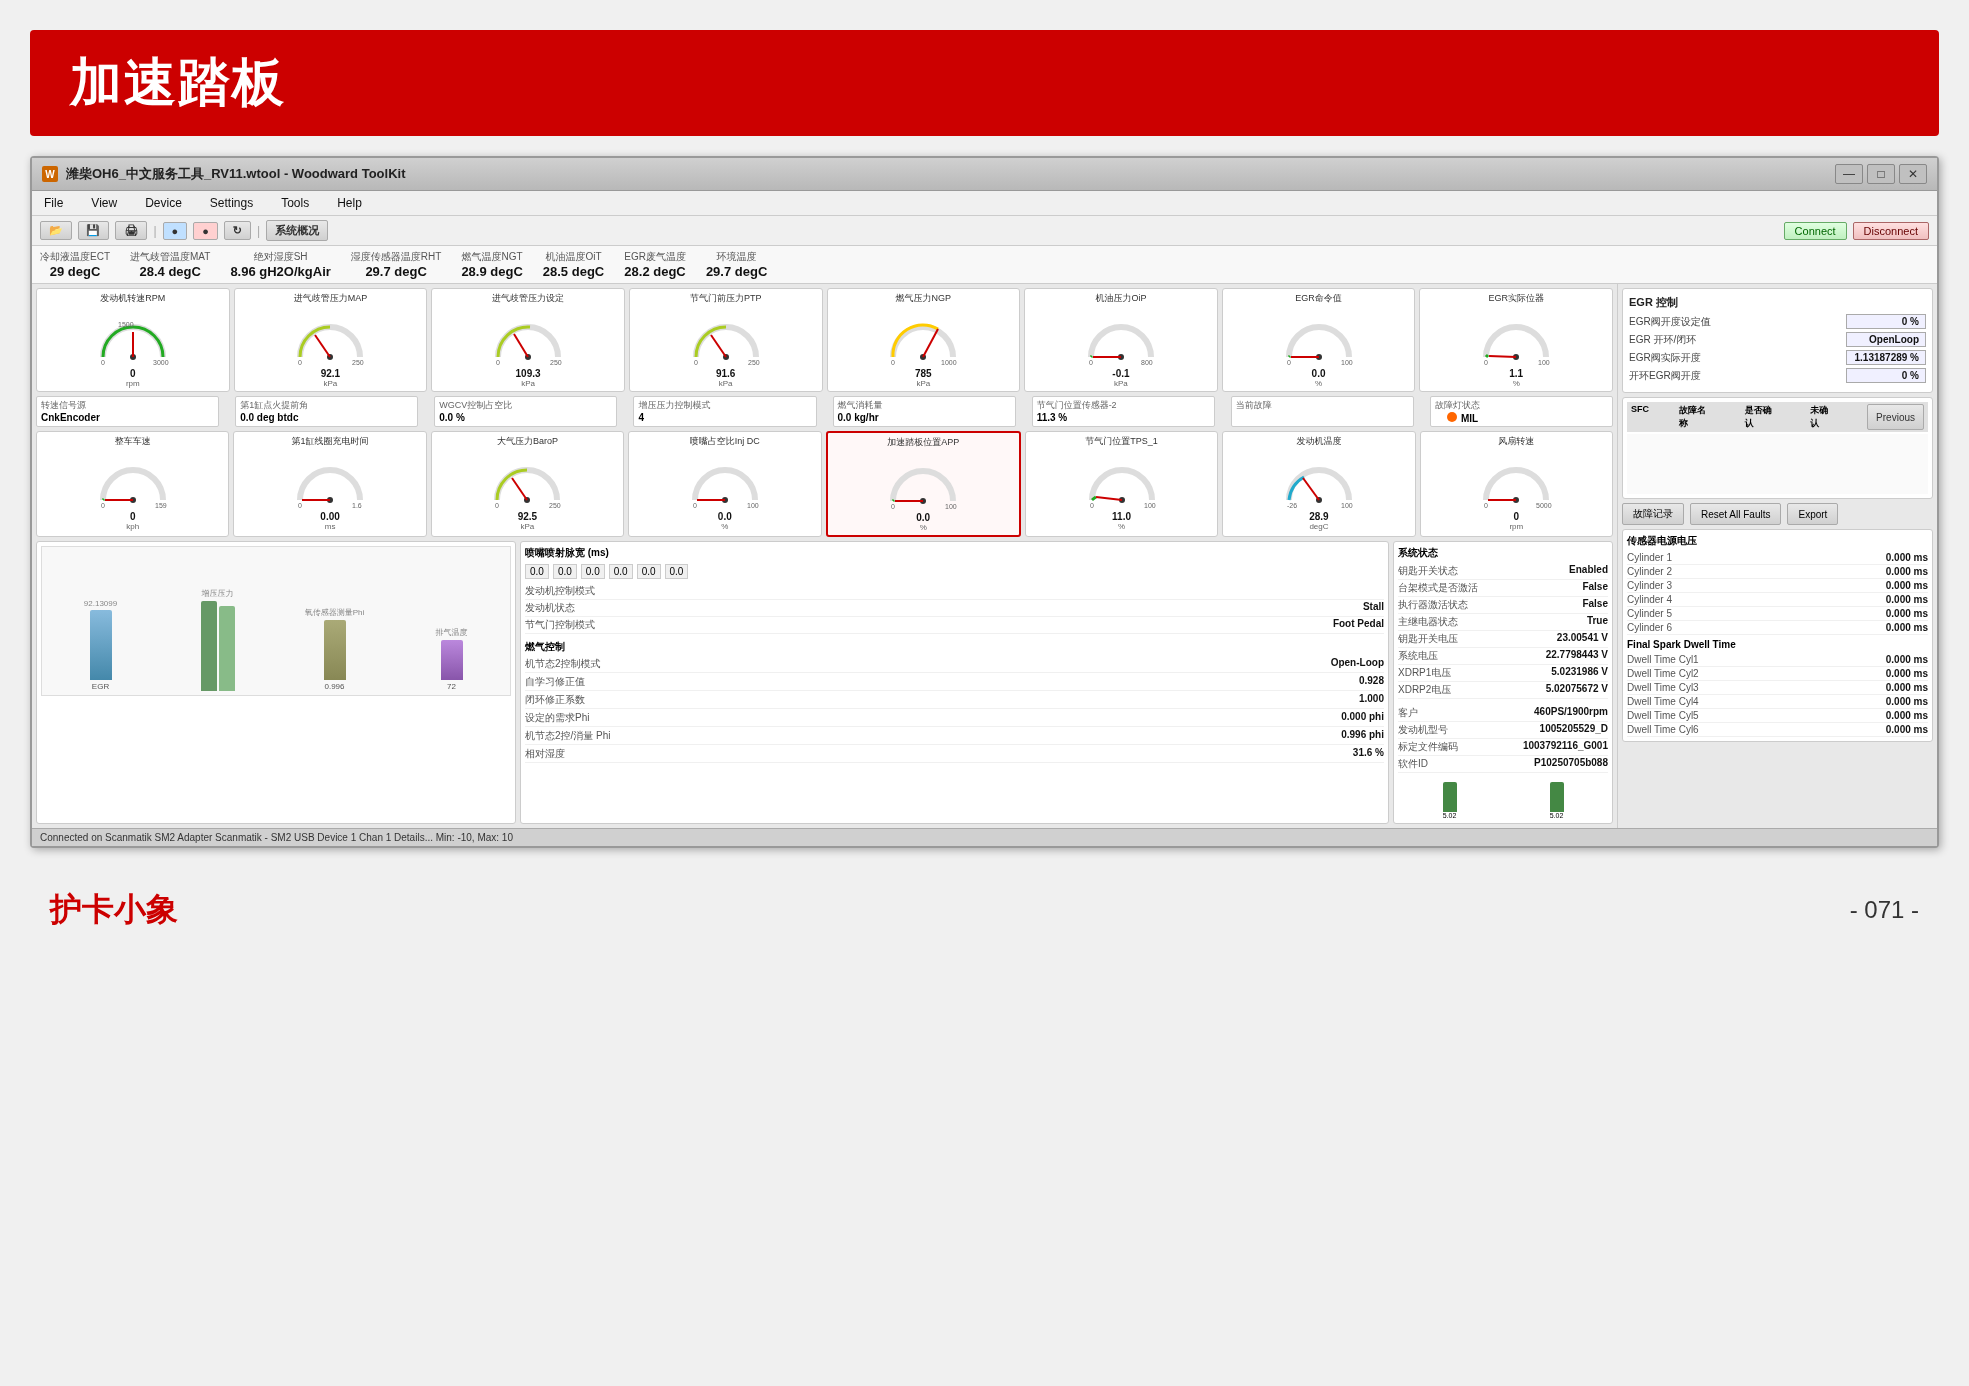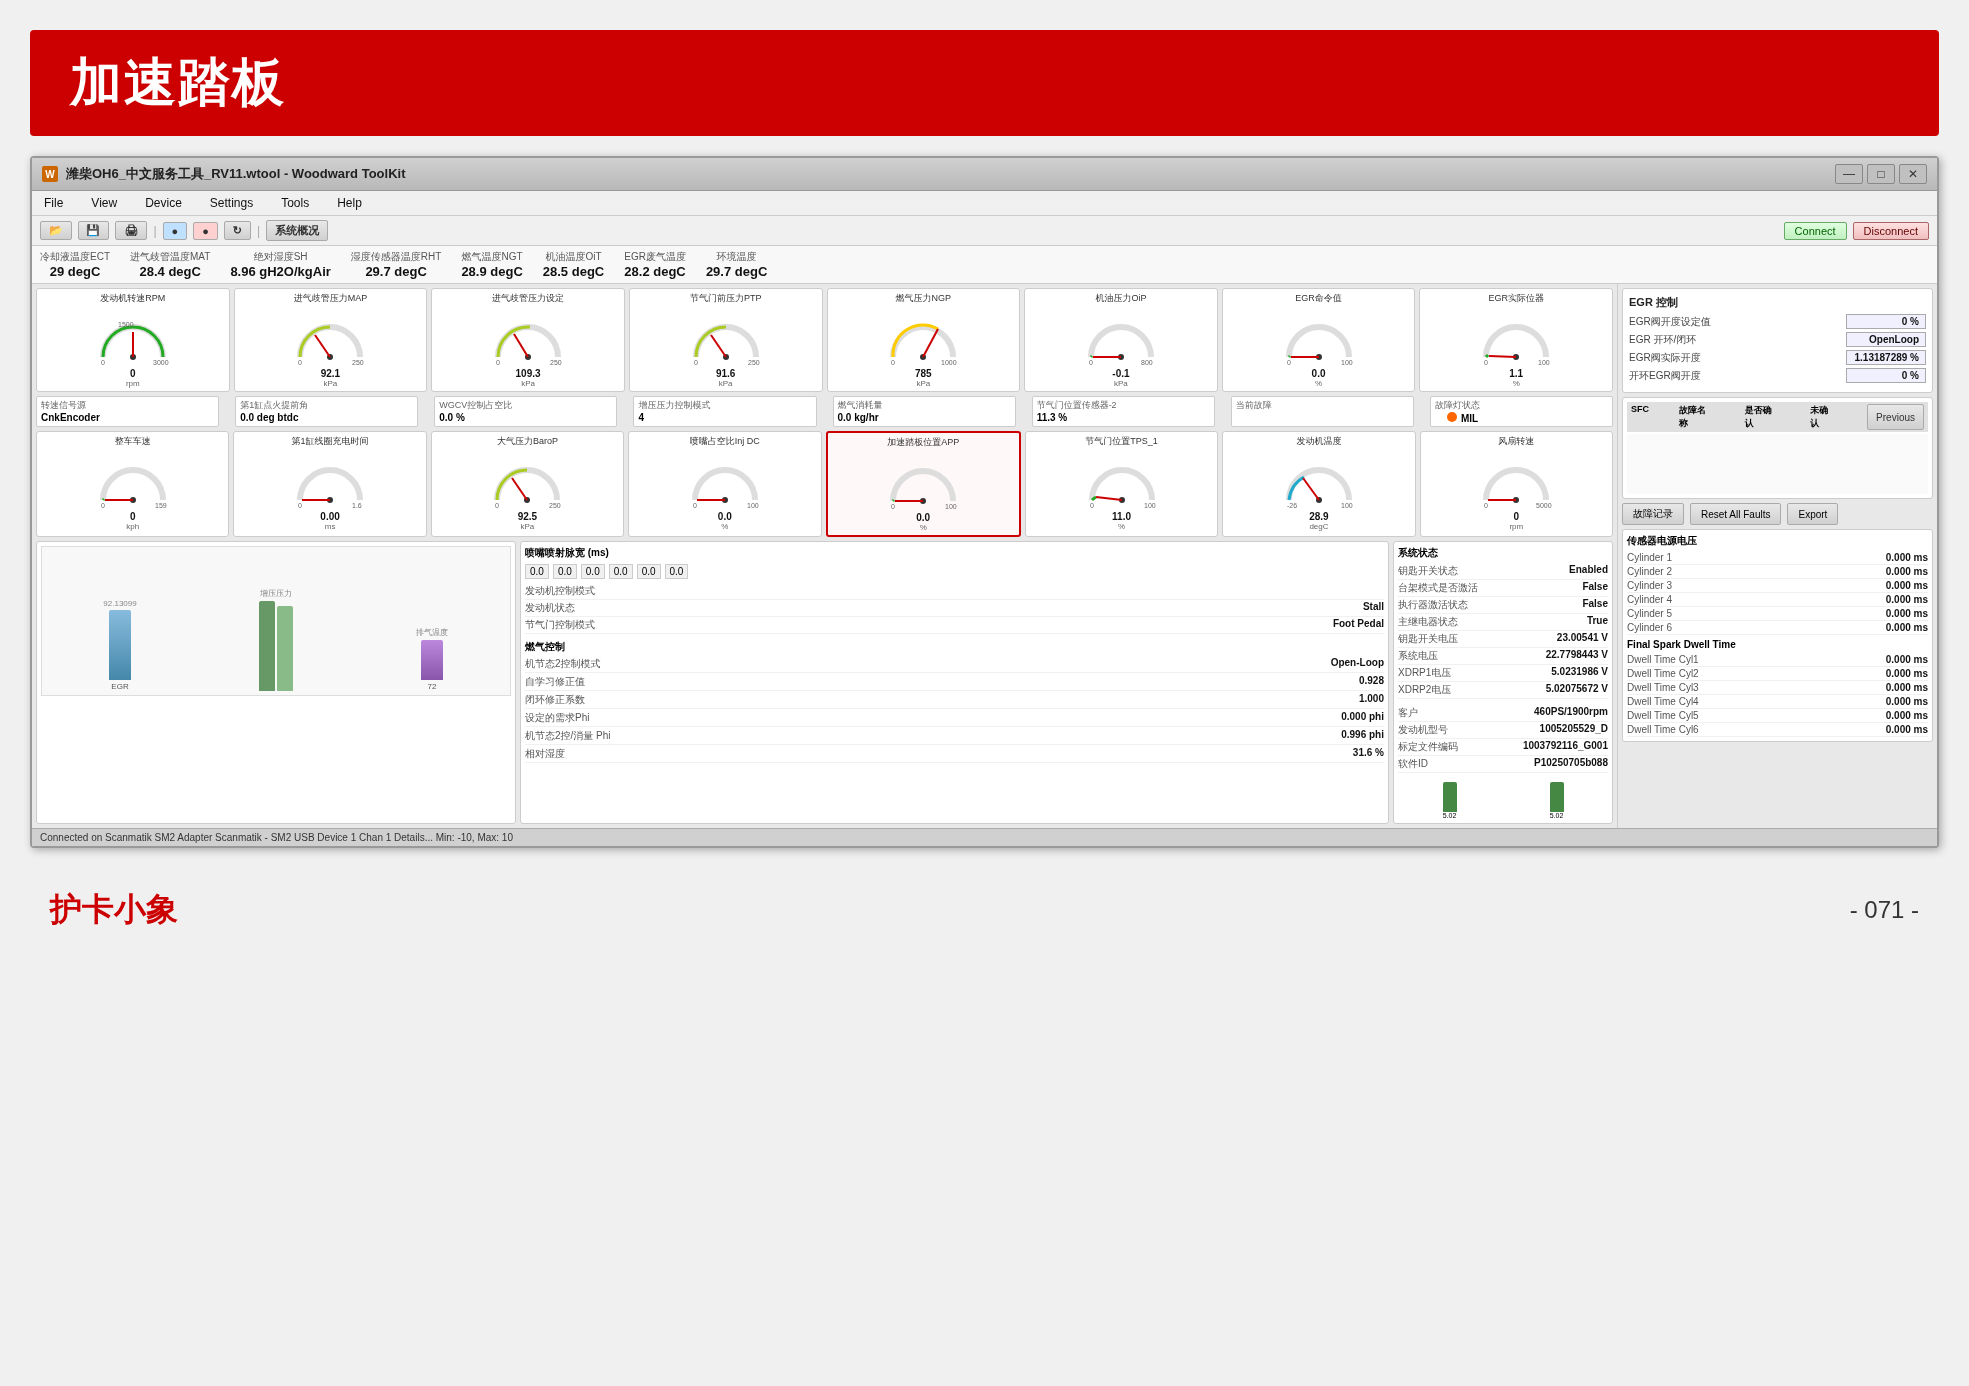--- a/index.html
+++ b/index.html
@@ -687,20 +687,25 @@
             </div>
 
             <div style="display:flex;flex-direction:column;align-items:center;justify-content:flex-end;height:100%;flex:1;">
               <span style="font-size:8px;color:#888;margin-bottom:2px;">增压压力</span>
               <div style="display:flex;gap:2px;align-items:flex-end;">
                 <div style="width:16px;height:90px;background:#669966;border-radius:2px 2px 0 0;"></div>
                 <div style="width:16px;height:85px;background:#88bb88;border-radius:2px 2px 0 0;"></div>
               </div>
             </div>
 
+            <div style="display:flex;flex-direction:column;align-items:center;justify-content:flex-end;height:100%;flex:1;">
+              <span style="font-size:8px;color:#888;margin-bottom:2px;">氧传感器测量Phi</span>
+              <div style="width:22px;height:60px;background:linear-gradient(to top,#888855,#aaaa77);border-radius:2px 2px 0 0;"></div>
+              <span style="font-size:8px;color:#555;margin-top:2px;">0.996</span>
+            </div>
 
             <div style="display:flex;flex-direction:column;align-items:center;justify-content:flex-end;height:100%;flex:1;">
               <span style="font-size:8px;color:#888;margin-bottom:2px;">排气温度</span>
               <div style="width:22px;height:40px;background:linear-gradient(to top,#8855aa,#bb88dd);border-radius:2px 2px 0 0;"></div>
               <span style="font-size:8px;color:#555;margin-top:2px;">72</span>
             </div>
           </div>
         </div>
 
         <div class="injection-section">

